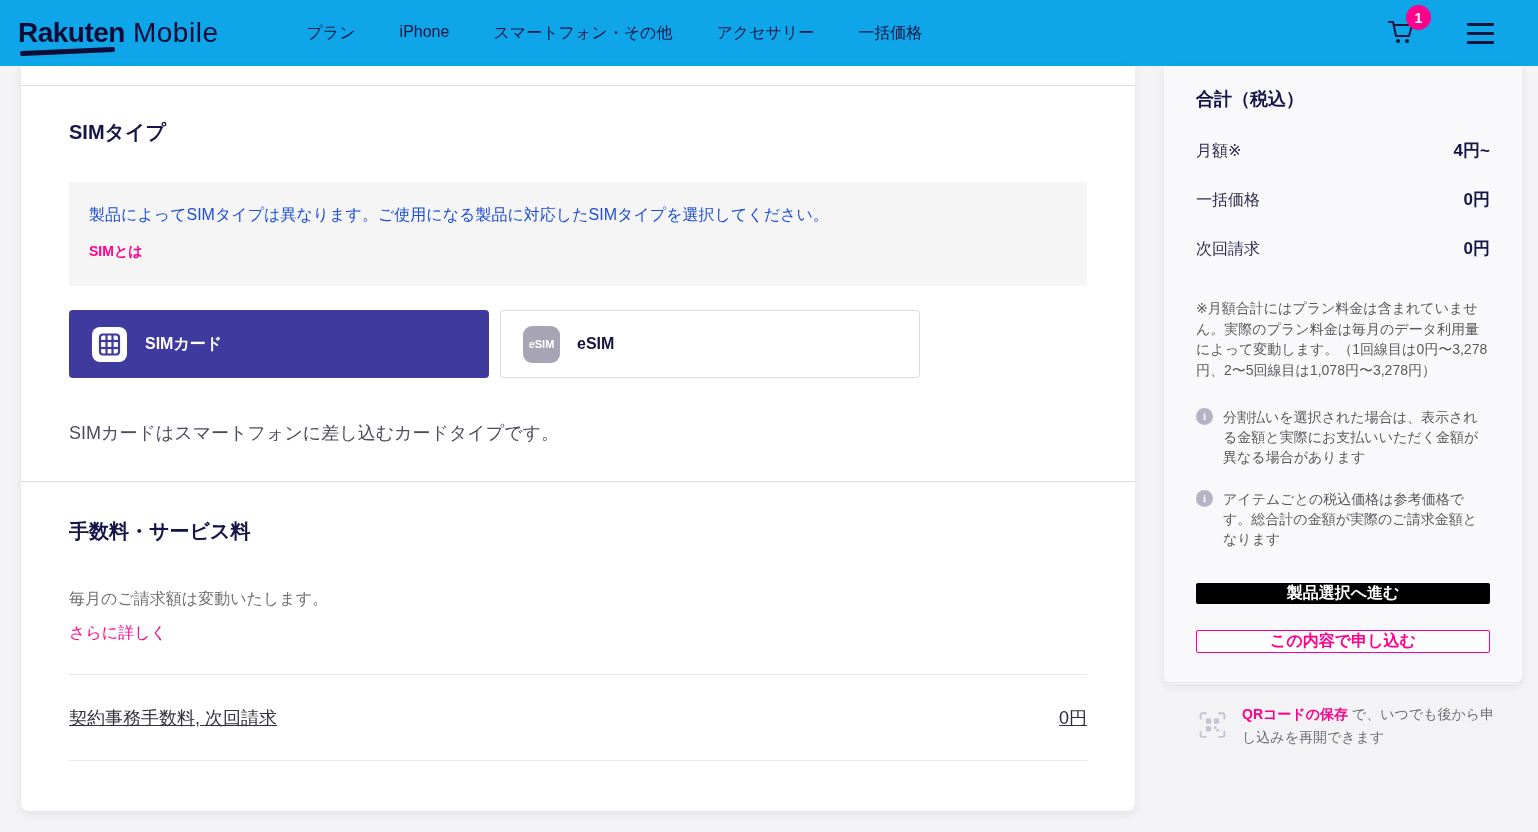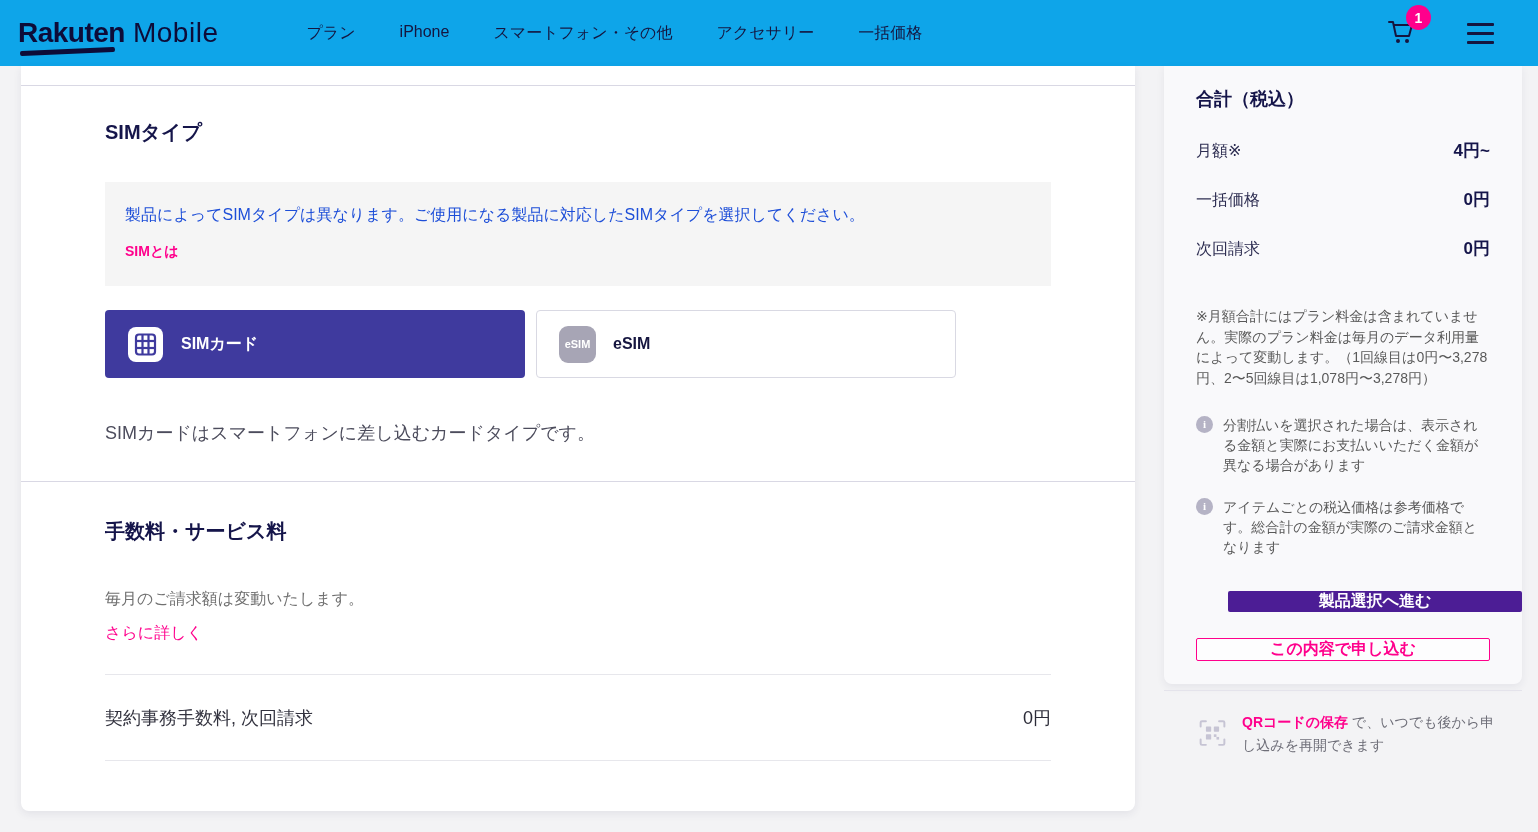--- a/index.html
+++ b/index.html
@@ -41,21 +41,21 @@
 
   
   .main-card {
     width: 1114px; height: 745px; background: #fff;
     border-radius: 0 0 8px 8px;
     box-shadow: 0 3px 8px rgba(40, 40, 80, 0.08);
     overflow: hidden;
   }
   .card-top-spacer { height: 19px; }
   .section-divider { height: 1px; background: #d9d8e4; }
-  .section-inner { padding: 0 84px; }
+  .section-inner { padding: 0 48px; }
   .section-title { font-size: 20px; font-weight: bold; color: #15154a; margin-top: 33px; }
 
   .notice-box { margin-top: 36px; background: #f5f5f5; padding: 23px 20px 25px; }
   .notice-text { font-size: 16px; color: #1d4ed8; }
   .notice-link { display: inline-block; margin-top: 17px; font-size: 14px; font-weight: bold; color: #ff008c; cursor: pointer; }
 
   .options-row { margin-top: 24px; display: flex; gap: 11px; }
   .option-btn {
     width: 420px; height: 68px; border-radius: 4px;
     display: flex; align-items: center; padding-left: 22px; gap: 17px;
@@ -71,50 +71,50 @@
   .option-desc { margin-top: 43px; font-size: 18px; color: #4c4c5c; }
   .after-desc-gap { height: 36px; }
 
   .fees-title { margin-top: 0; }
   .fee-row { display: flex; justify-content: space-between; align-items: baseline; }
   .fee-label { font-size: 18px; color: #33333f; }
   .fee-value { font-size: 18px; color: #2b2b38; }
   .fee-note { margin-top: 17px; font-size: 16px; color: #707070; }
   .fee-link { display: inline-block; margin-top: 13px; font-size: 16px; color: #ff008c; cursor: pointer; }
   .fee-divider { height: 1px; background: #e7e7ec; margin-top: 30px; }
-  .fee-row-pad { padding-top: 31px; }
+  .fee-row-pad { padding-top: 31px; text-decoration: underline; }
 
   
   .sidebar {
     width: 358px; height: 618px; background: #f9f9fb;
     border-radius: 0 0 8px 8px;
     box-shadow: 0 3px 8px rgba(40, 40, 80, 0.07);
     padding: 21px 32px 0;
     display: flex; flex-direction: column;
   }
   .sb-title { font-size: 18px; font-weight: bold; color: #15154a; margin-bottom: 28px; }
   .sb-total-row { display: flex; justify-content: space-between; align-items: baseline; margin-bottom: 26px; }
   .sb-total-label { font-size: 16px; color: #2e2e52; }
   .sb-total-value { font-size: 17px; font-weight: bold; color: #15154a; }
-  .sb-note { font-size: 14px; line-height: 1.48; color: #595959; margin: 20px 0 26px; }
+  .sb-note { font-size: 14px; line-height: 1.48; color: #595959; margin: 12px 0 26px; }
   .sb-info { display: flex; gap: 10px; margin-bottom: 21px; }
   .info-icon {
     flex: 0 0 auto; width: 17px; height: 17px; border-radius: 50%;
     background: #b5b3c5; color: #fff; font-size: 11px; font-weight: bold;
     display: flex; align-items: center; justify-content: center; margin-top: 1px;
     font-family: "Liberation Serif", serif;
   }
   .sb-info-text { font-size: 14px; line-height: 1.45; color: #595959; }
   .sb-btn {
     width: 100%; height: 44px; border-radius: 2px;
     font-size: 16px; font-weight: bold; cursor: pointer;
     font-family: "Liberation Sans", "DejaVu Sans", sans-serif;
     display: flex; align-items: center; justify-content: center;
   }
-  .sb-btn-primary { margin-top: 12px; background: #4c1d95; color: #fff; border: none; margin-left: 32px; }
+  .sb-btn-primary { margin-top: 12px; background: #000000; color: #fff; border: none; }
   .sb-btn-secondary { margin-top: 26px; background: #fdfdfe; color: #ff008c; border: 1px solid #ff008c; }
   .sb-qr {
     margin: 29px -32px 0;
     border-top: 1px solid #e4e3eb;
     padding: 20px 20px 30px 34px;
     display: flex; gap: 15px; align-items: flex-start;
   }
   .qr-text { font-size: 14px; line-height: 1.65; color: #6e6e78; }
   .qr-link { color: #ff008c; font-weight: bold; cursor: pointer; }
 </style>

